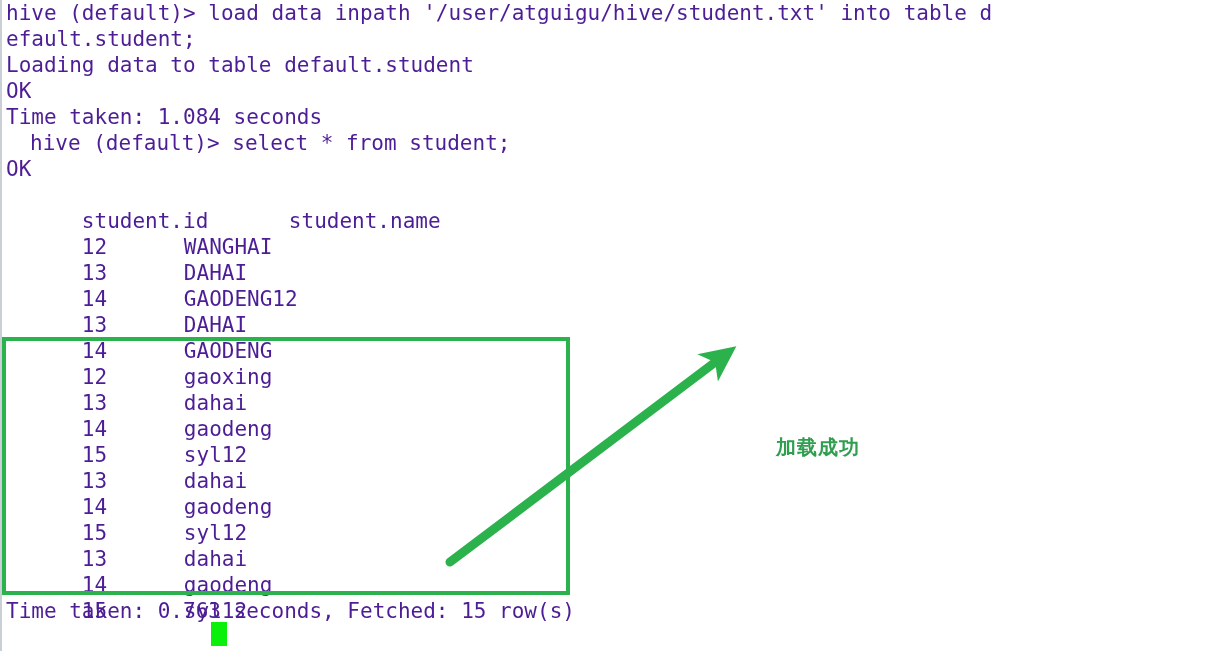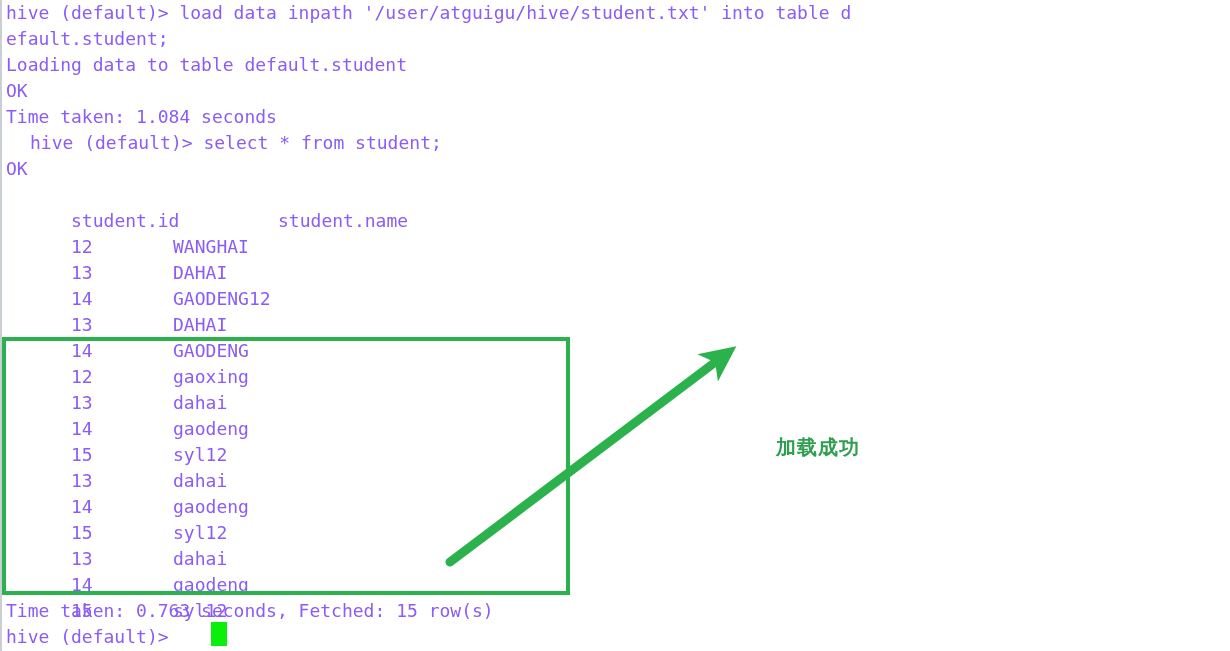--- a/index.html
+++ b/index.html
@@ -34,22 +34,22 @@
     padding: 0;
     box-sizing: border-box;
   }
   .line {
     position: absolute;
     left: 6px;
     height: 26px;
     line-height: 26px;
     white-space: pre;
     font-family: "DejaVu Sans Mono", "Liberation Mono", monospace;
-    font-size: 18px;
-    color: #8b5cf6;
+    font-size: 21px;
+    color: #4c1d95;
     letter-spacing: 0px;
     font-weight: 400;
   }
   .row .col-id {
     display: inline-block;
     width: 102px;
   }
   .row .col-name {
     display: inline-block;
   }
@@ -164,21 +164,20 @@
       <span class="col-id">13</span><span class="col-name">dahai</span>
     </div>
     <div class="line row" style="top:546px;">
       <span class="col-id">14</span><span class="col-name">gaodeng</span>
     </div>
     <div class="line row" style="top:572px;">
       <span class="col-id">15</span><span class="col-name">syl12</span>
     </div>
 
     <div class="line" style="top:598px;">Time taken: 0.763 seconds, Fetched: 15 row(s)</div>
-    <div class="line" style="top:624px;">hive (default)&gt;</div>
 
     <div id="cursor-block"></div>
   </div>
 
   <div id="highlight-box"></div>
 
   <svg id="arrow-svg" viewBox="0 0 1230 651" xmlns="http://www.w3.org/2000/svg">
     <defs>
       <marker id="arrowhead" markerWidth="4.2" markerHeight="4.2" refX="2.1" refY="2.1" orient="auto">
         <path d="M 0.1 0.2 L 4.1 2.1 L 0.1 4.0 L 1.15 2.1 Z" fill="#2bb24c"></path>

